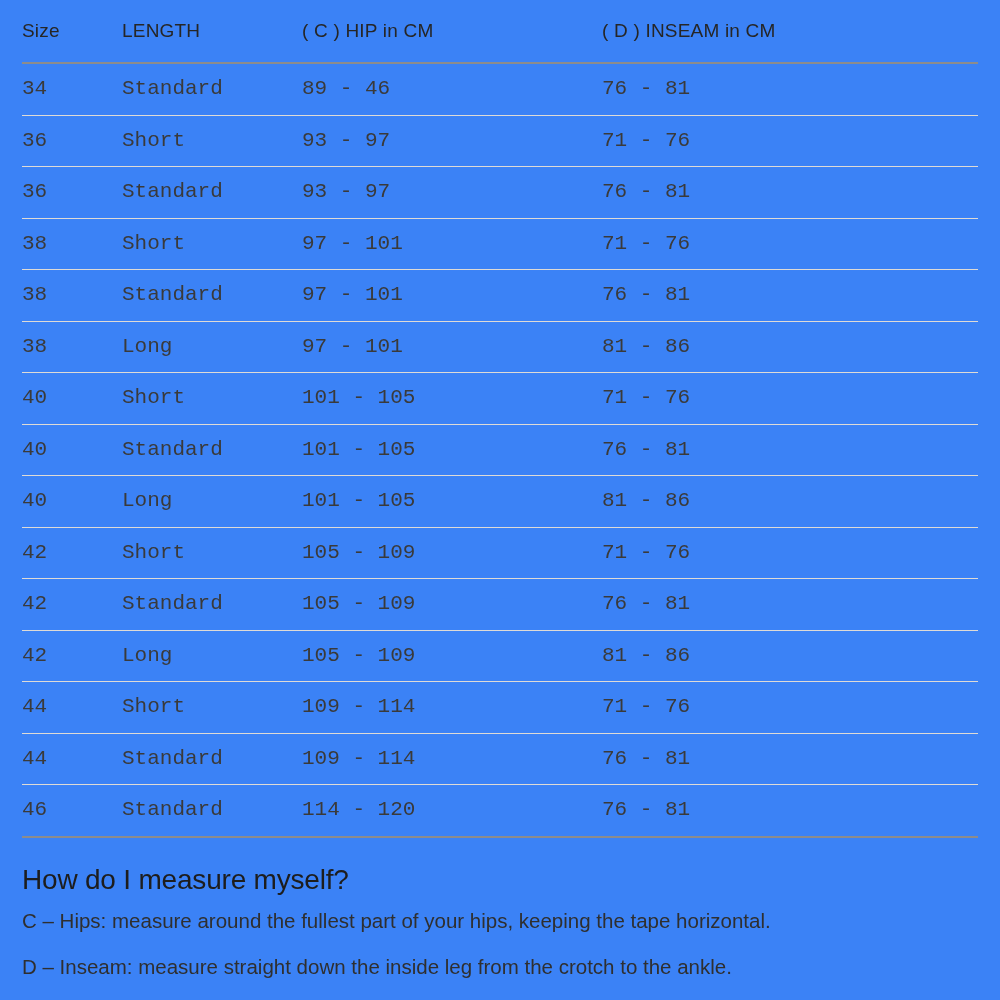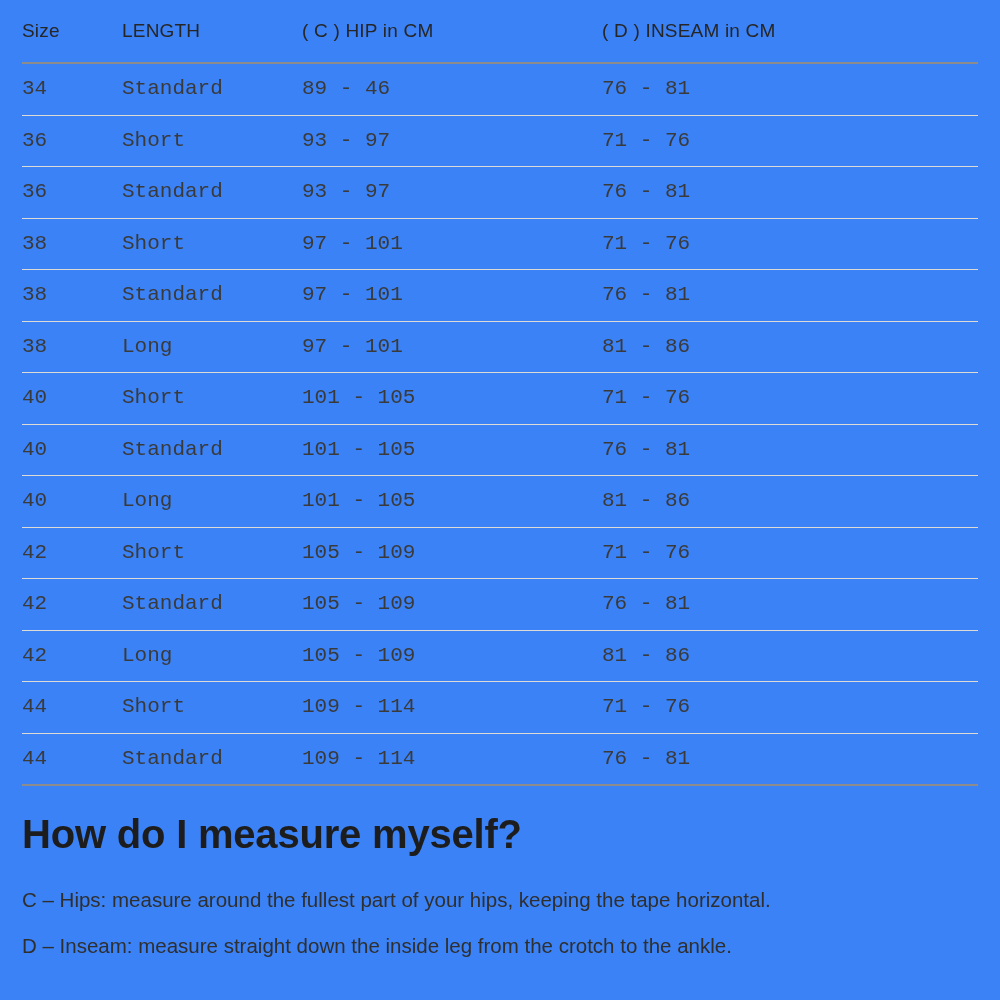--- a/index.html
+++ b/index.html
@@ -58,30 +58,30 @@
   }
   tbody tr:last-child {
     border-bottom: 2px solid #8c8c8c;
   }
   .col-size   { width: 100px; }
   .col-length { width: 180px; }
   .col-hip    { width: 300px; }
   .col-inseam { width: 376px; }
 
   .measure-heading {
-    font-size: 40px;
-    font-weight: bold;
+    font-size: 28px;
+    font-weight: normal;
     color: #1d1d1d;
     margin: 26px 0 0 0;
     letter-spacing: -0.2px;
   }
   .measure-line {
     font-size: 20.5px;
     color: #2f2f2f;
-    margin-top: 30px;
+    margin-top: 12px;
     line-height: 1.25;
   }
   .measure-line.second {
     margin-top: 16px;
   }
 </style>
 </head>
 <body>
 
 <div class="page">
@@ -179,20 +179,26 @@
         <td>Short</td>
         <td>109 - 114</td>
         <td>71 - 76</td>
       </tr>
       <tr>
         <td>44</td>
         <td>Standard</td>
         <td>109 - 114</td>
         <td>76 - 81</td>
       </tr>
+      <tr>
+        <td>46</td>
+        <td>Standard</td>
+        <td>114 - 120</td>
+        <td>76 - 81</td>
+      </tr>
     </tbody>
   </table>
 
   <h2 class="measure-heading">How do I measure myself?</h2>
   <p class="measure-line">C – Hips: measure around the fullest part of your hips, keeping the tape horizontal.</p>
   <p class="measure-line second">D – Inseam: measure straight down the inside leg from the crotch to the ankle.</p>
 
 </div>
 
 </body></html>

